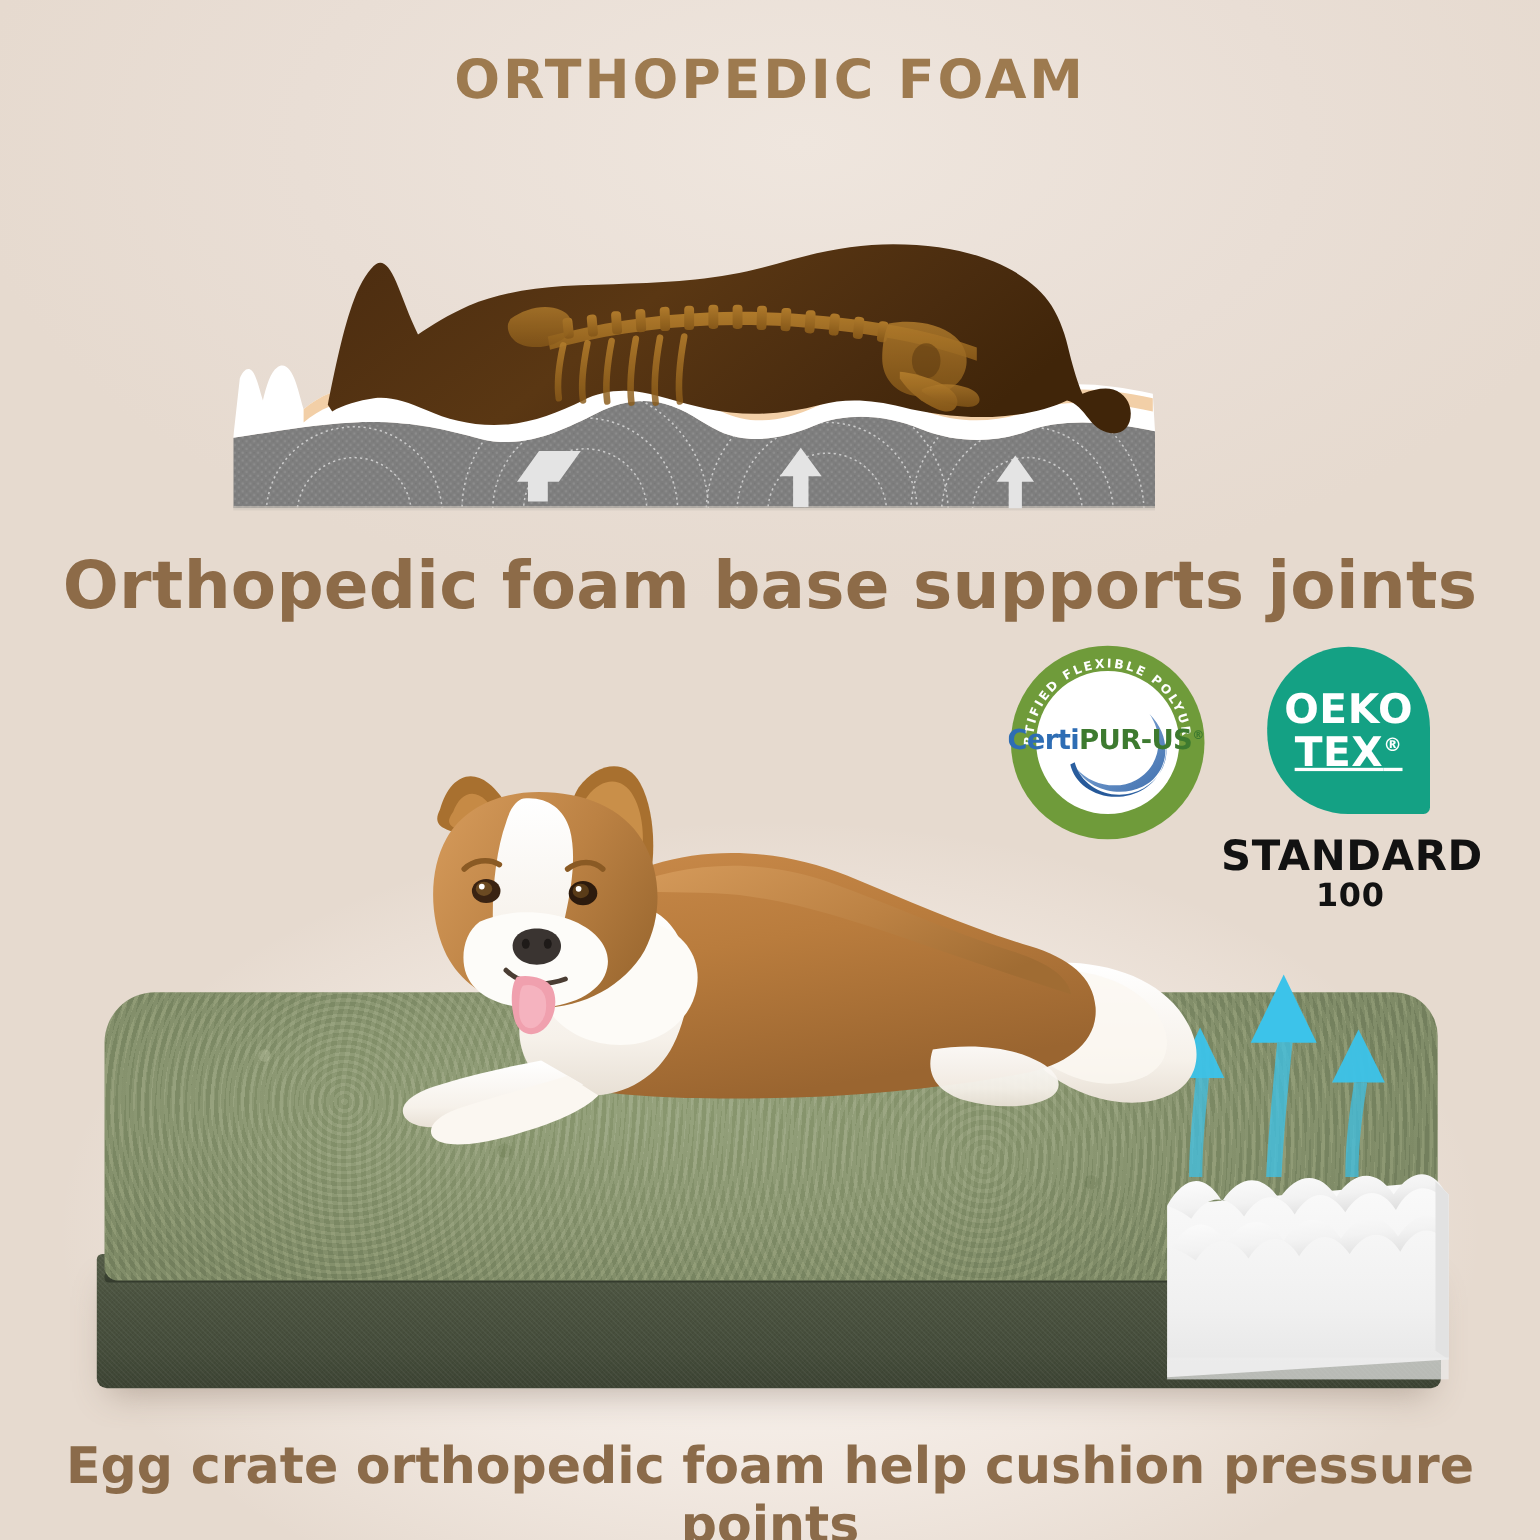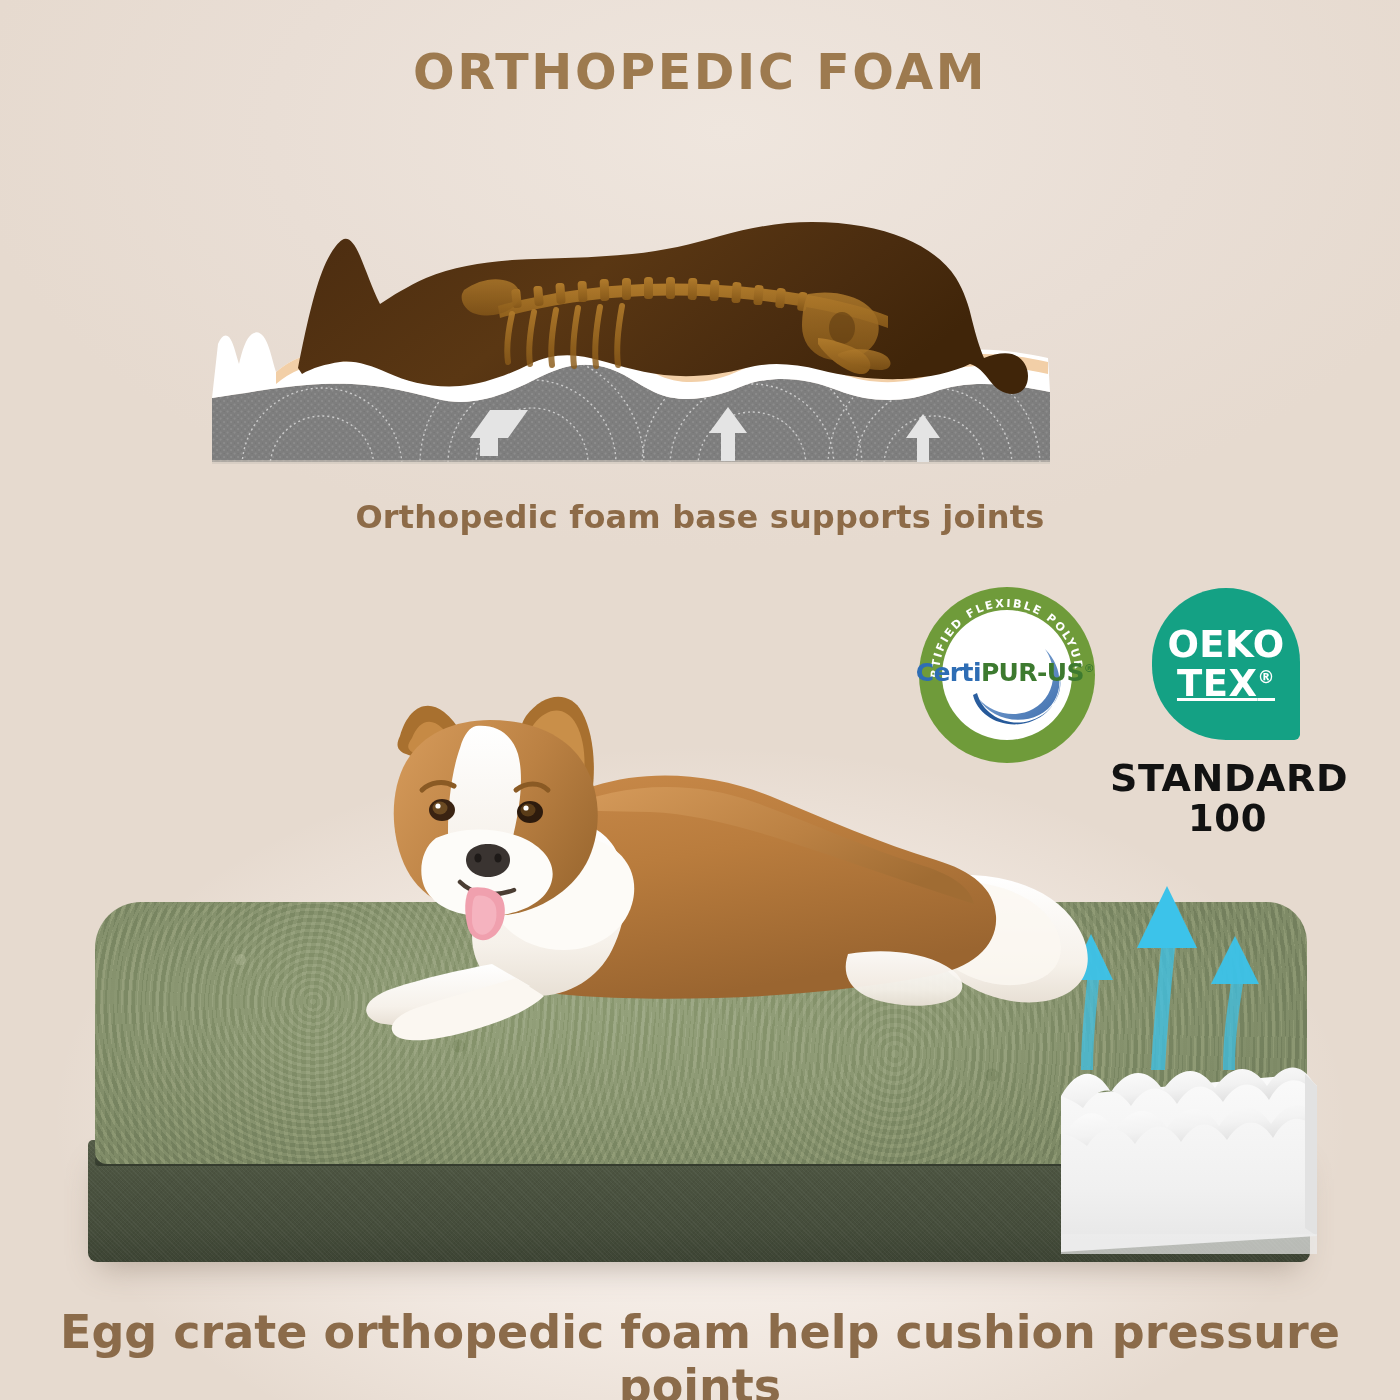--- a/index.html
+++ b/index.html
@@ -24,21 +24,21 @@
     color:#9d7a4f;
     font-family:"DejaVu Sans","Liberation Sans",sans-serif;
   }
 
   
   .xsec{position:absolute;left:212px;top:186px;width:838px;height:292px;}
   .xsec svg{display:block;width:838px;height:292px;}
 
   .cap1{
     position:absolute;left:0;top:498px;width:1400px;text-align:center;
-    font-size:32px;font-weight:700;letter-spacing:.2px;color:#8d6b48;
+    font-size:60px;font-weight:700;letter-spacing:.2px;color:#8d6b48;
     font-family:"DejaVu Sans","Liberation Sans",sans-serif;
   }
 
   
   .badges{position:absolute;left:905px;top:580px;width:420px;height:260px;}
 
   .certipur{position:absolute;left:12px;top:5px;width:180px;height:180px;}
   .certipur svg{display:block;}
 
   .oeko{position:absolute;left:247px;top:8px;width:148px;height:152px;}
@@ -55,21 +55,21 @@
   }
   .oeko-l1{font-size:37px;letter-spacing:.5px;}
   .oeko-l2{font-size:37px;letter-spacing:.5px;text-decoration:underline;}
   .oeko-l2 sup{font-size:17px;vertical-align:super;}
   .std{
     position:absolute;left:205px;top:178px;width:235px;text-align:center;
     color:#121212;font-weight:700;line-height:1.08;
     font-family:"DejaVu Sans","Liberation Sans",sans-serif;
   }
   .std .s1{display:block;font-size:38px;letter-spacing:.6px;}
-  .std .s2{display:block;font-size:37px;letter-spacing:.6px;}
+  .std .s2{display:block;font-size:29px;letter-spacing:.6px;}
 
   
   .scene{position:absolute;left:0;top:640px;width:1400px;height:680px;}
 
   
   .bed-side{
     position:absolute;left:88px;top:500px;width:1222px;height:122px;
     background:linear-gradient(180deg,#545c47 0%,#4b5340 30%,#454d3b 72%,#3d4434 100%);
     border-radius:5px 5px 9px 9px;
     box-shadow:0 16px 30px -12px rgba(120,100,84,.45);

